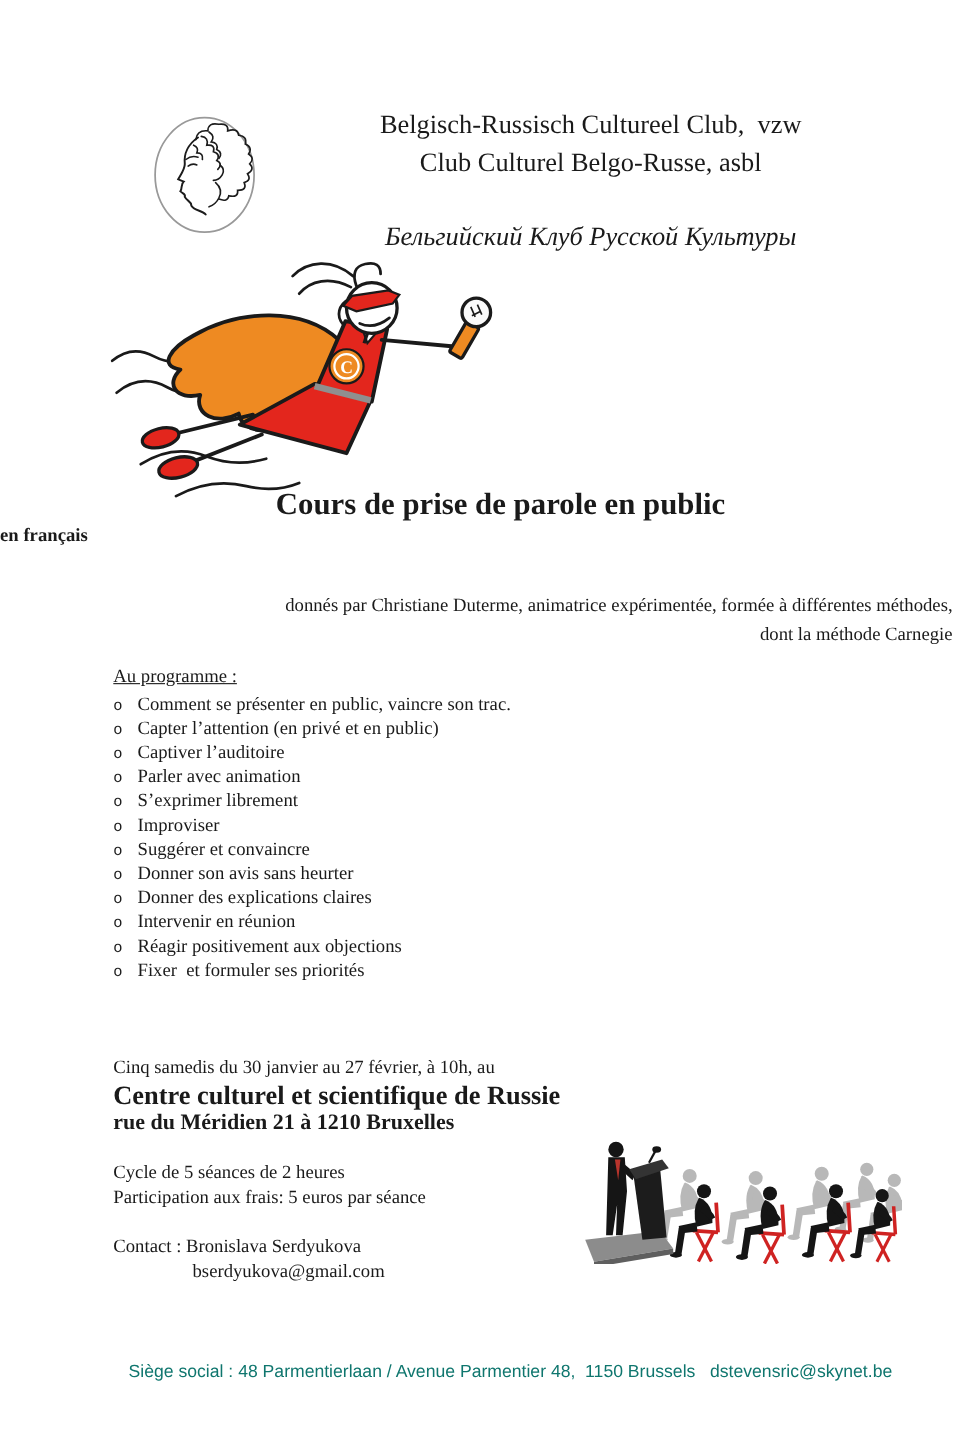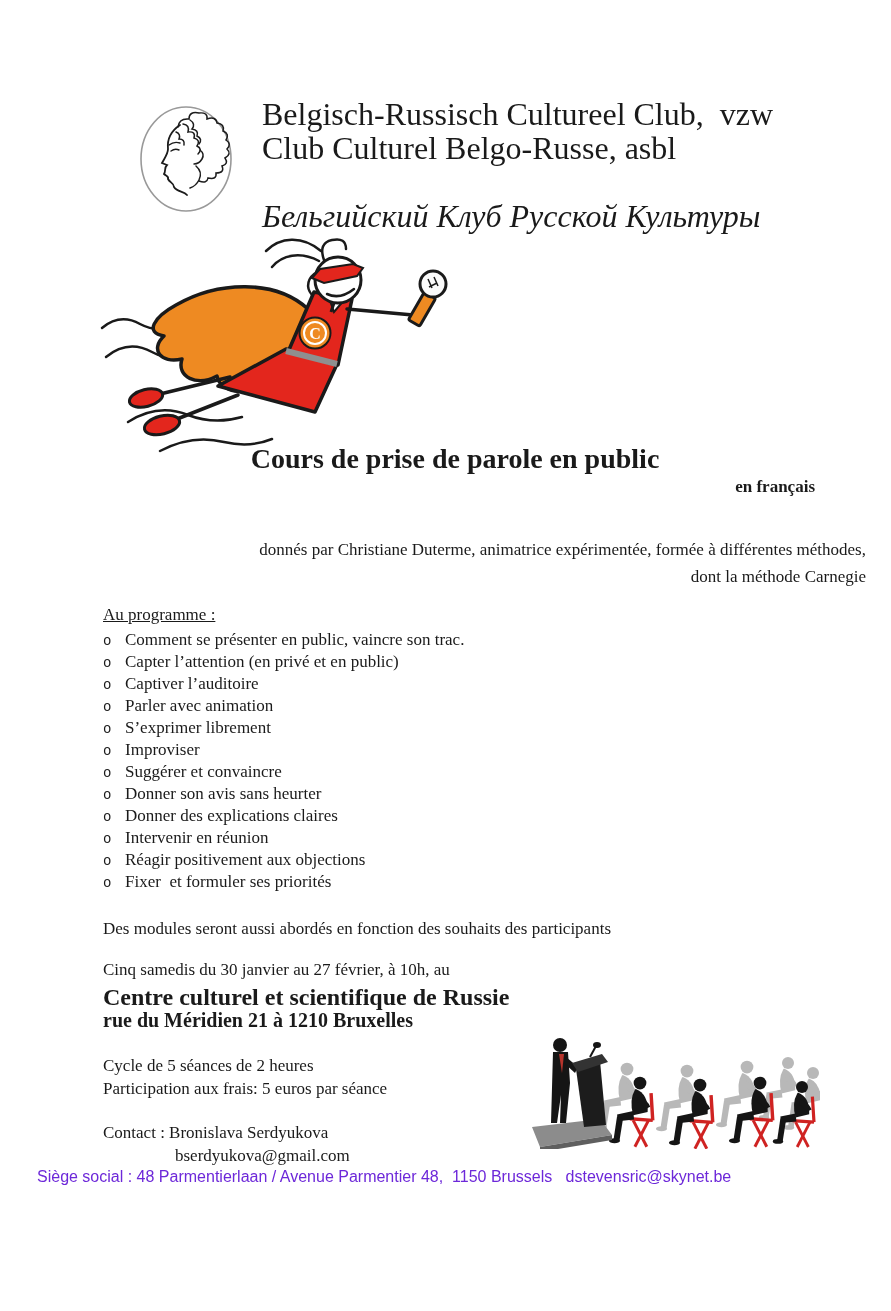--- a/index.html
+++ b/index.html
@@ -3,41 +3,41 @@
 <meta charset="utf-8">
 <style>
   html,body{margin:0;padding:0;background:#fff;}
   .page{
     position:relative;width:891px;height:1311px;background:#ffffff;
     font-family:"Liberation Serif","DejaVu Serif",serif;color:#1a1a1a;
     overflow:hidden;margin:0 auto;
   }
   .abs{position:absolute;}
   .t{white-space:pre-wrap;}
-  .header-text{left:262px;top:98px;width:550px;font-size:32px;line-height:33.5px;}
+  .header-text{left:262px;top:98px;width:550px;text-align:center;font-size:24px;line-height:33.5px;}
   .header-line3{font-style:italic;margin-top:35px;}
   .logo{left:138px;top:104px;}
   .hero{left:100px;top:225px;}
   .doc-title{left:55px;top:443px;width:800px;text-align:center;font-weight:bold;font-size:28px;}
-  .lang-note{left:0;top:477px;width:815px;text-align:right;font-weight:bold;font-size:17px;}
+  .lang-note{left:0;top:477px;width:815px;text-align:left;font-weight:bold;font-size:17px;}
   .intro{left:25px;top:536px;width:841px;text-align:right;font-size:17px;line-height:27px;}
   .prog-heading{left:103px;top:605px;font-size:17px;text-decoration:underline;}
   .prog-list{left:103px;top:629px;font-size:17px;}
   .li{height:22px;line-height:22px;display:flex;align-items:baseline;}
   .bul{display:inline-block;width:22px;font-family:"Liberation Mono","DejaVu Sans Mono",monospace;font-size:14px;}
   .modules{left:103px;top:919px;font-size:17px;}
   .sched-intro{left:103px;top:960px;font-size:17px;}
   .sched-venue{left:103px;top:984px;font-size:24px;font-weight:bold;}
   .sched-addr{left:103px;top:1009px;font-size:20px;font-weight:bold;}
   .cycle{left:103px;top:1055px;font-size:17px;line-height:22.5px;}
   .contact{left:103px;top:1122px;font-size:17px;line-height:22.5px;}
   .contact-email{padding-left:72px;text-align:right;}
   .audience{left:530px;top:1033px;}
-  .footer{left:37px;top:1168px;width:854px;
-    font-family:"Liberation Sans","DejaVu Sans",sans-serif;font-size:16px;color:#6d28d9;}
+  .footer{left:37px;top:1239px;width:854px;text-align:center;
+    font-family:"Liberation Sans","DejaVu Sans",sans-serif;font-size:16px;color:#0f766e;}
 </style>
 </head>
 <body>
 
 <div class="page">
 
   <svg class="abs logo" width="96" height="110" viewBox="0 0 96 110">
     <ellipse cx="48" cy="55" rx="45" ry="52" fill="#ffffff" stroke="#999999" stroke-width="1.6"></ellipse>
     <g fill="none" stroke="#1c1c1c" stroke-width="1.8" stroke-linecap="round">
       <path d="M42,21 C33,27 29,36 30,45 C30,50 26,55 24,59 L29,61 C26,64 28,67 26,70 C28,72 31,72 30,75 C32,79 36,79 36,83 C39,88 46,87 49,91"></path>
@@ -164,21 +164,20 @@
     <div class="li">
         <span class="bul">o</span>
         <span class="t">Réagir positivement aux objections</span>
       </div>
     <div class="li">
         <span class="bul">o</span>
         <span class="t">Fixer  et formuler ses priorités</span>
       </div>
   </div>
 
-  <div class="abs modules t">Des modules seront aussi abordés en fonction des souhaits des participants</div>
 
   <div class="abs sched-intro t">Cinq samedis du 30 janvier au 27 février, à 10h, au</div>
   <div class="abs sched-venue t">Centre culturel et scientifique de Russie</div>
   <div class="abs sched-addr t">rue du Méridien 21 à 1210 Bruxelles</div>
 
   <div class="abs cycle">
     <div class="t">Cycle de 5 séances de 2 heures</div>
     <div class="t">Participation aux frais: 5 euros par séance</div>
   </div>
 

